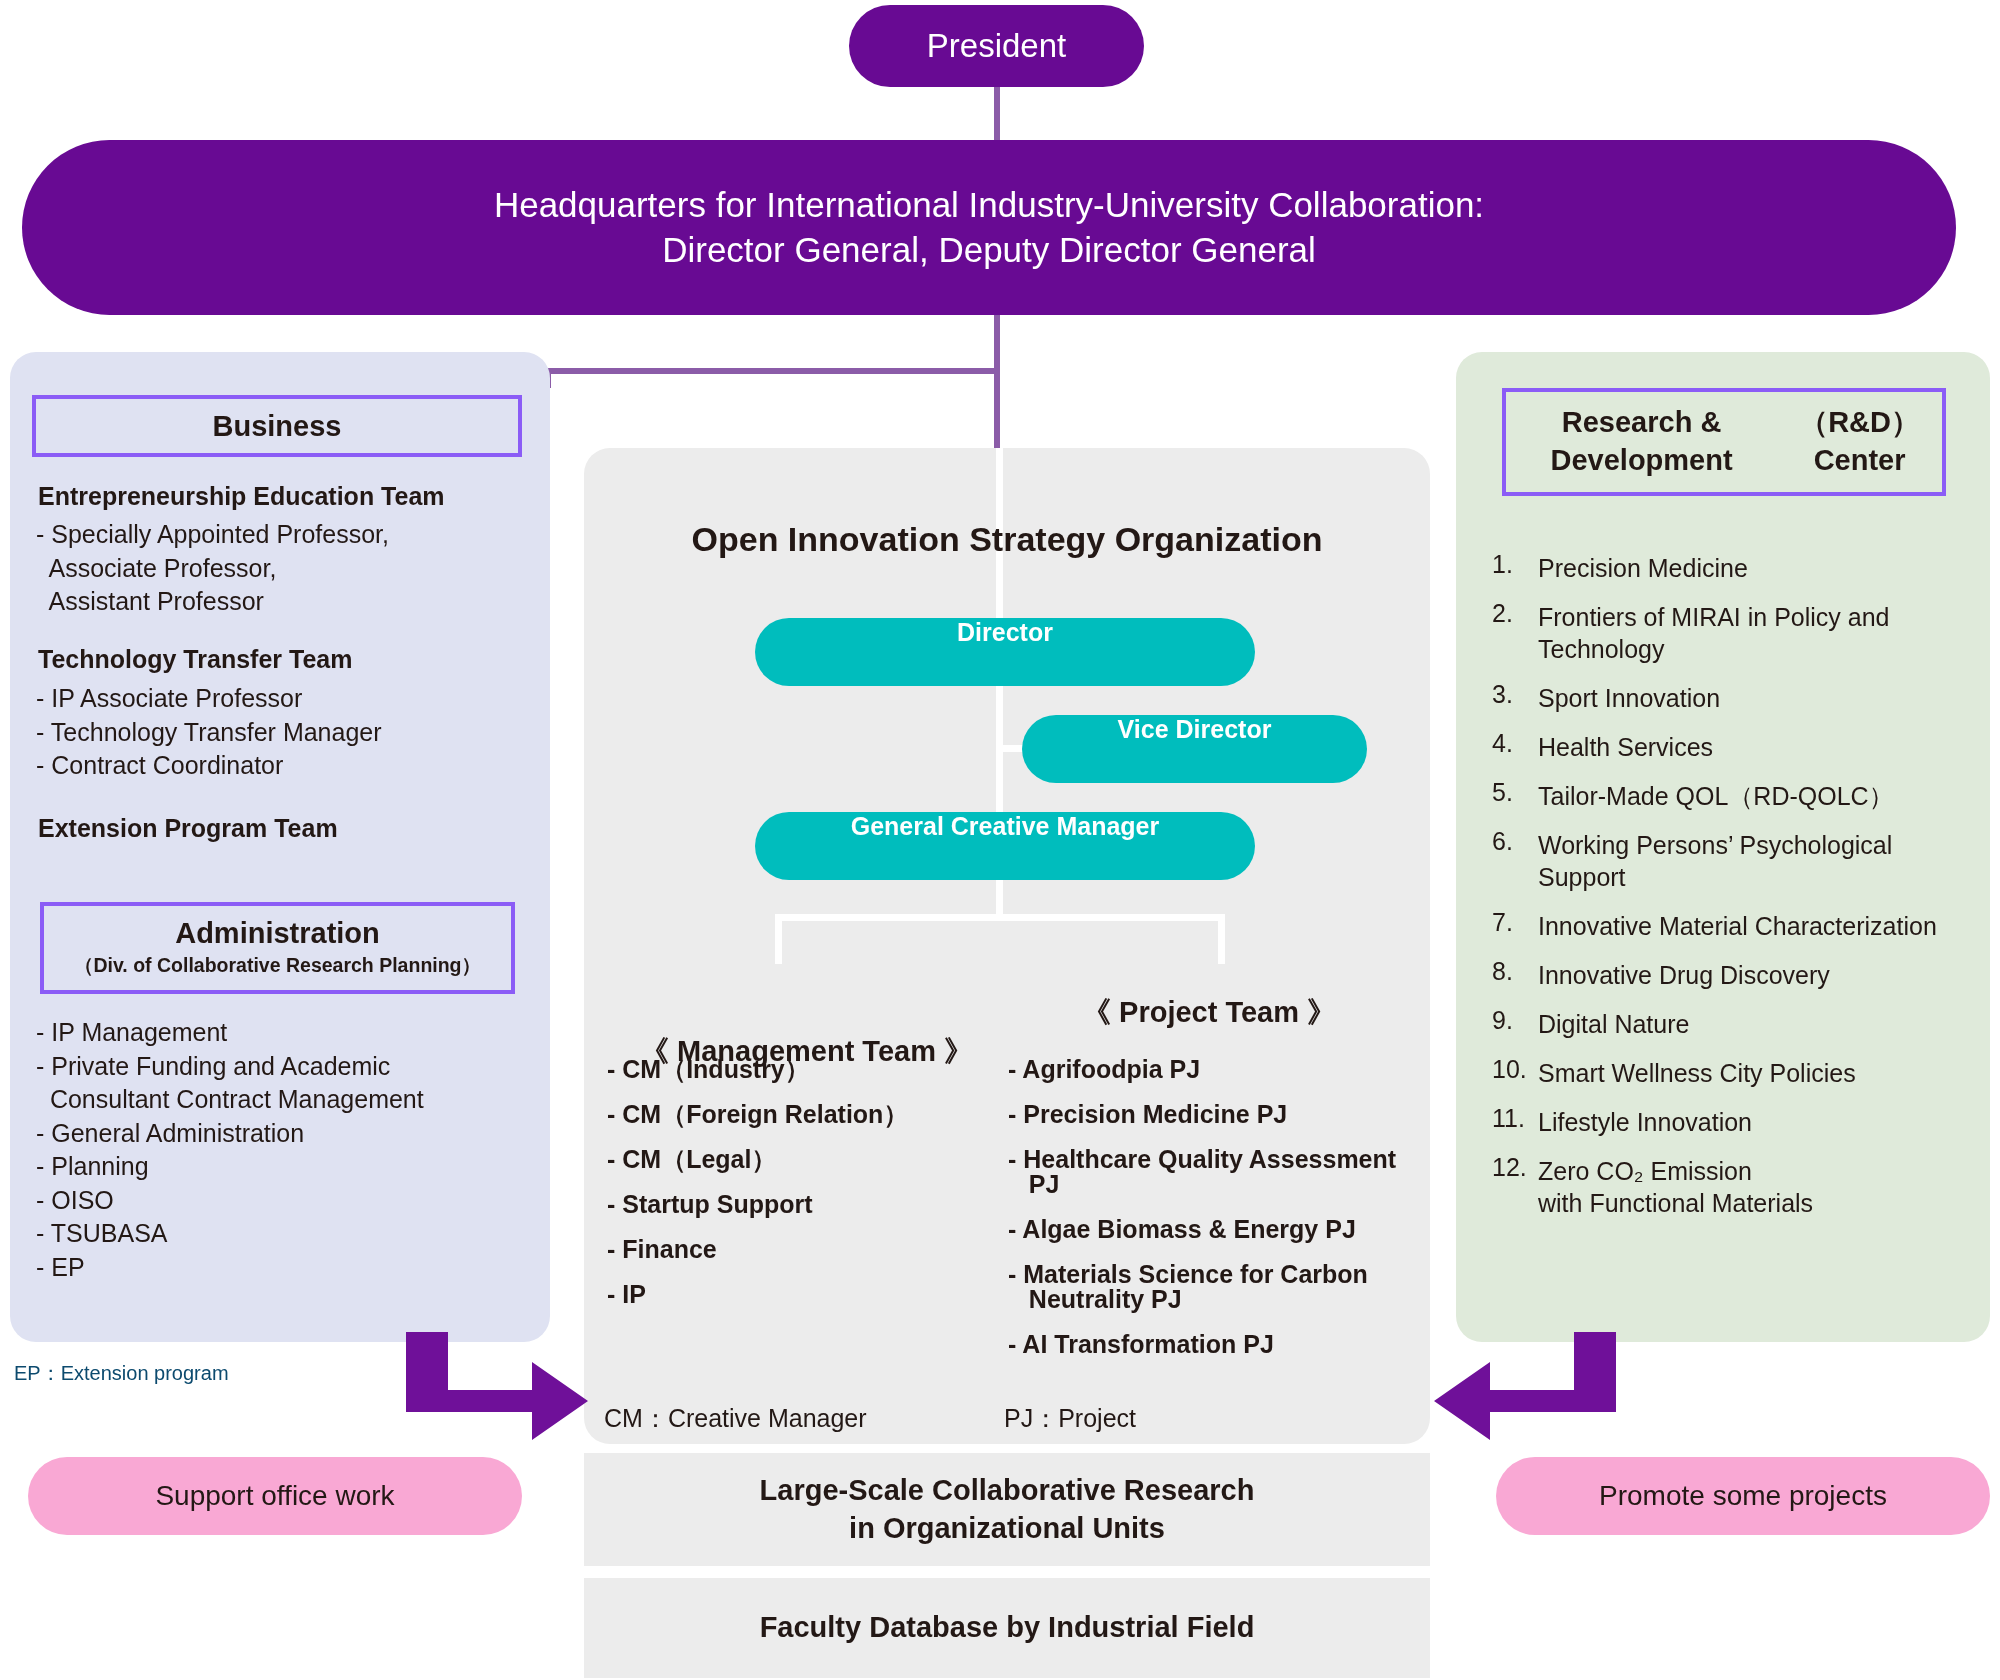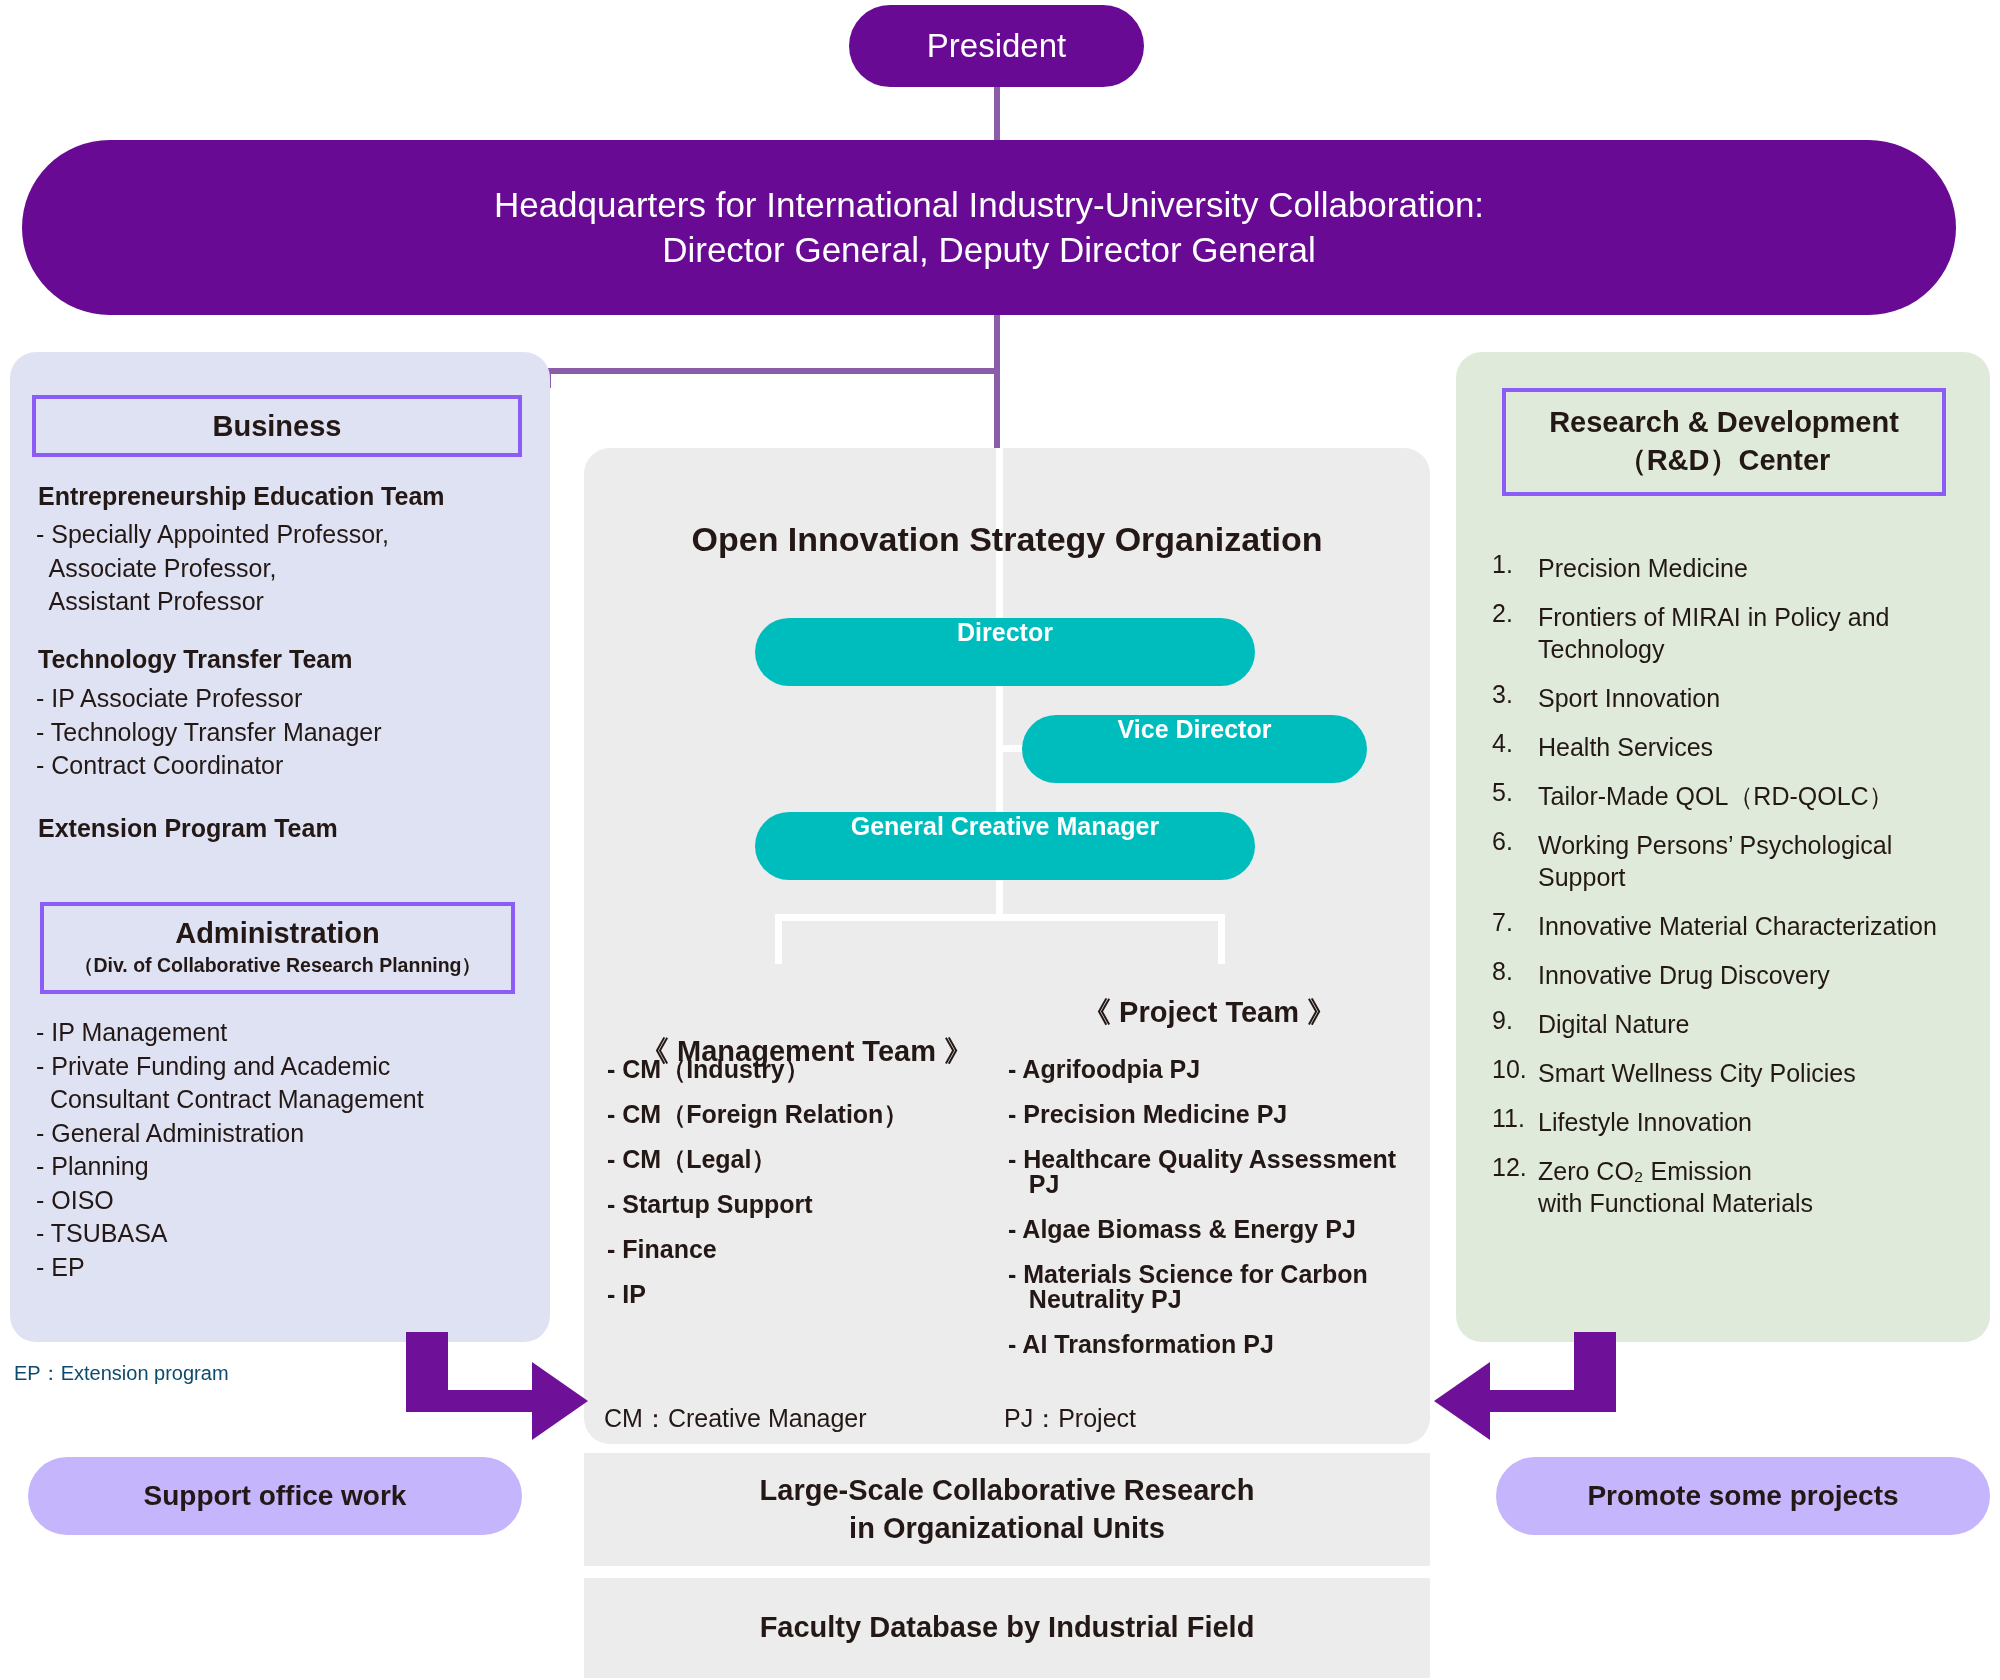--- a/index.html
+++ b/index.html
@@ -116,43 +116,43 @@
   #legend-pj { left: 1004px; top: 1402px; }
 
   
   #rd-panel {
     left: 1456px; top: 352px; width: 534px; height: 990px;
     background: #dfeada;
     border-radius: 26px;
   }
   #rd-title {
     position: absolute; left: 1502px; top: 388px; width: 444px; height: 108px;
-    display: flex; flex-direction: column; align-items: center; justify-content: center;
+    display: flex; flex-direction: row; align-items: center; justify-content: center;
     font-size: 29px; font-weight: bold; line-height: 1.3;
   }
   #rd-list {
     position: absolute; left: 1492px; top: 552px; width: 500px;
     font-size: 25px; line-height: 1.0;
   }
   #rd-list .rli {
     display: flex; margin-bottom: 17px;
   }
   #rd-list .num { width: 46px; flex: 0 0 46px; text-align: left; }
   #rd-list .txt { flex: 1; line-height: 1.28; white-space: pre-line; }
 
   
   .arrow-svg { position: absolute; }
 
   
   .chip {
     position: absolute;
-    background: #c4b5fd;
+    background: #f9a8d4;
     border-radius: 999px;
     display: flex; align-items: center; justify-content: center;
-    font-size: 28px; font-weight: bold;
+    font-size: 28px; font-weight: normal;
   }
   #chip-left  { left: 28px;   top: 1457px; width: 494px; height: 78px; }
   #chip-right { left: 1496px; top: 1457px; width: 494px; height: 78px; }
 
   .bottom-bar {
     position: absolute;
     background: #ececec;
     display: flex; align-items: center; justify-content: center;
     text-align: center;
     font-size: 29px; font-weight: bold; line-height: 1.3;

